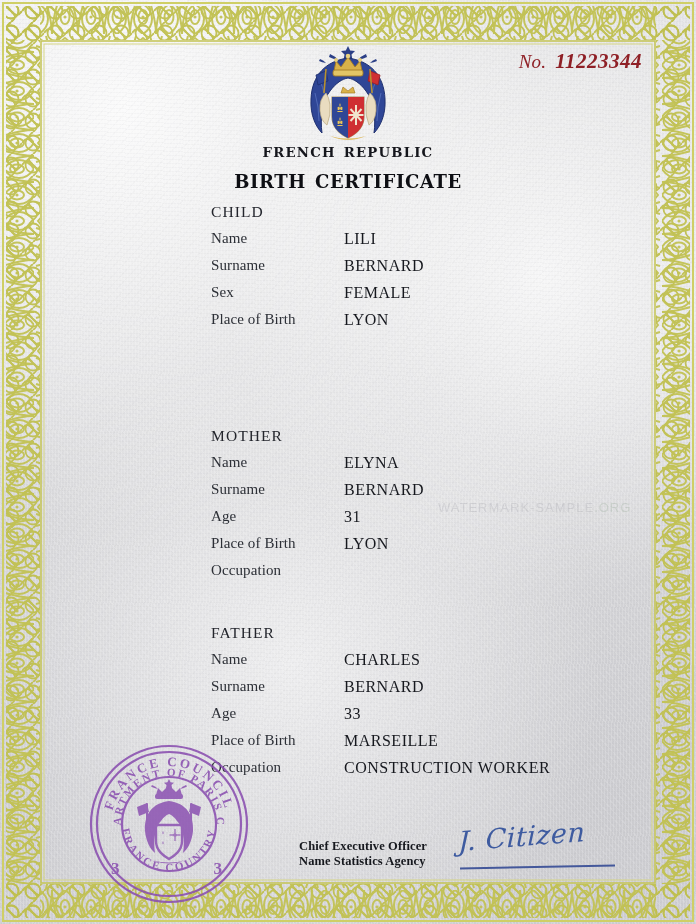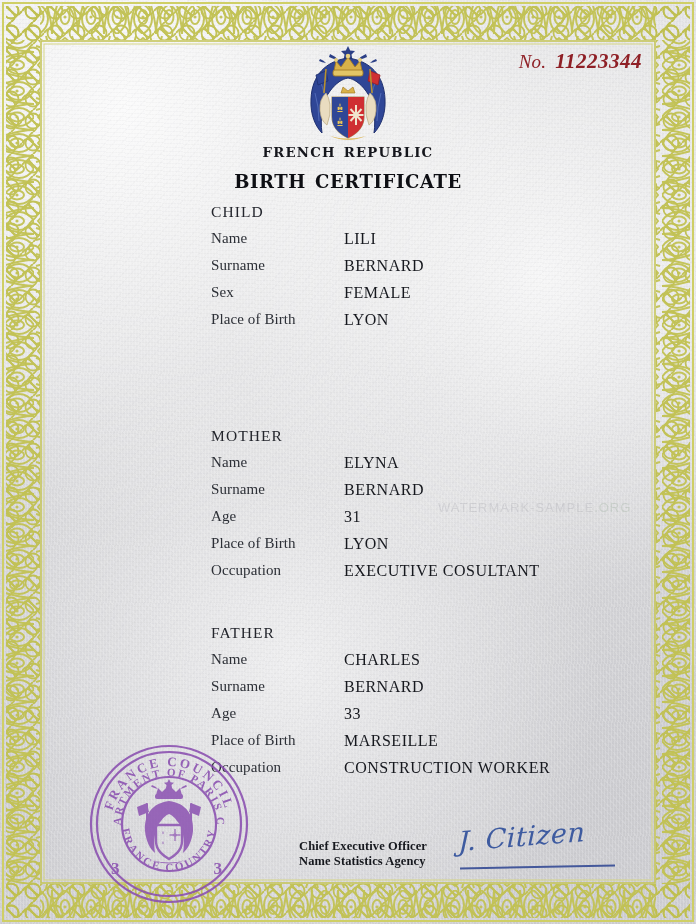--- a/index.html
+++ b/index.html
@@ -395,21 +395,20 @@
       <div class="row">
         <span class="label">Age</span>
         <span class="value">31</span>
       </div>
       <div class="row">
         <span class="label">Place of Birth</span>
         <span class="value">LYON</span>
       </div>
       <div class="row">
         <span class="label">Occupation</span>
-        <span class="value">EXECUTIVE COSULTANT</span>
       </div>
     </div>
 
     <div class="section" style="top:624px;">
       <div class="section-title">FATHER</div>
       <div class="row">
         <span class="label">Name</span>
         <span class="value">CHARLES</span>
       </div>
       <div class="row">

